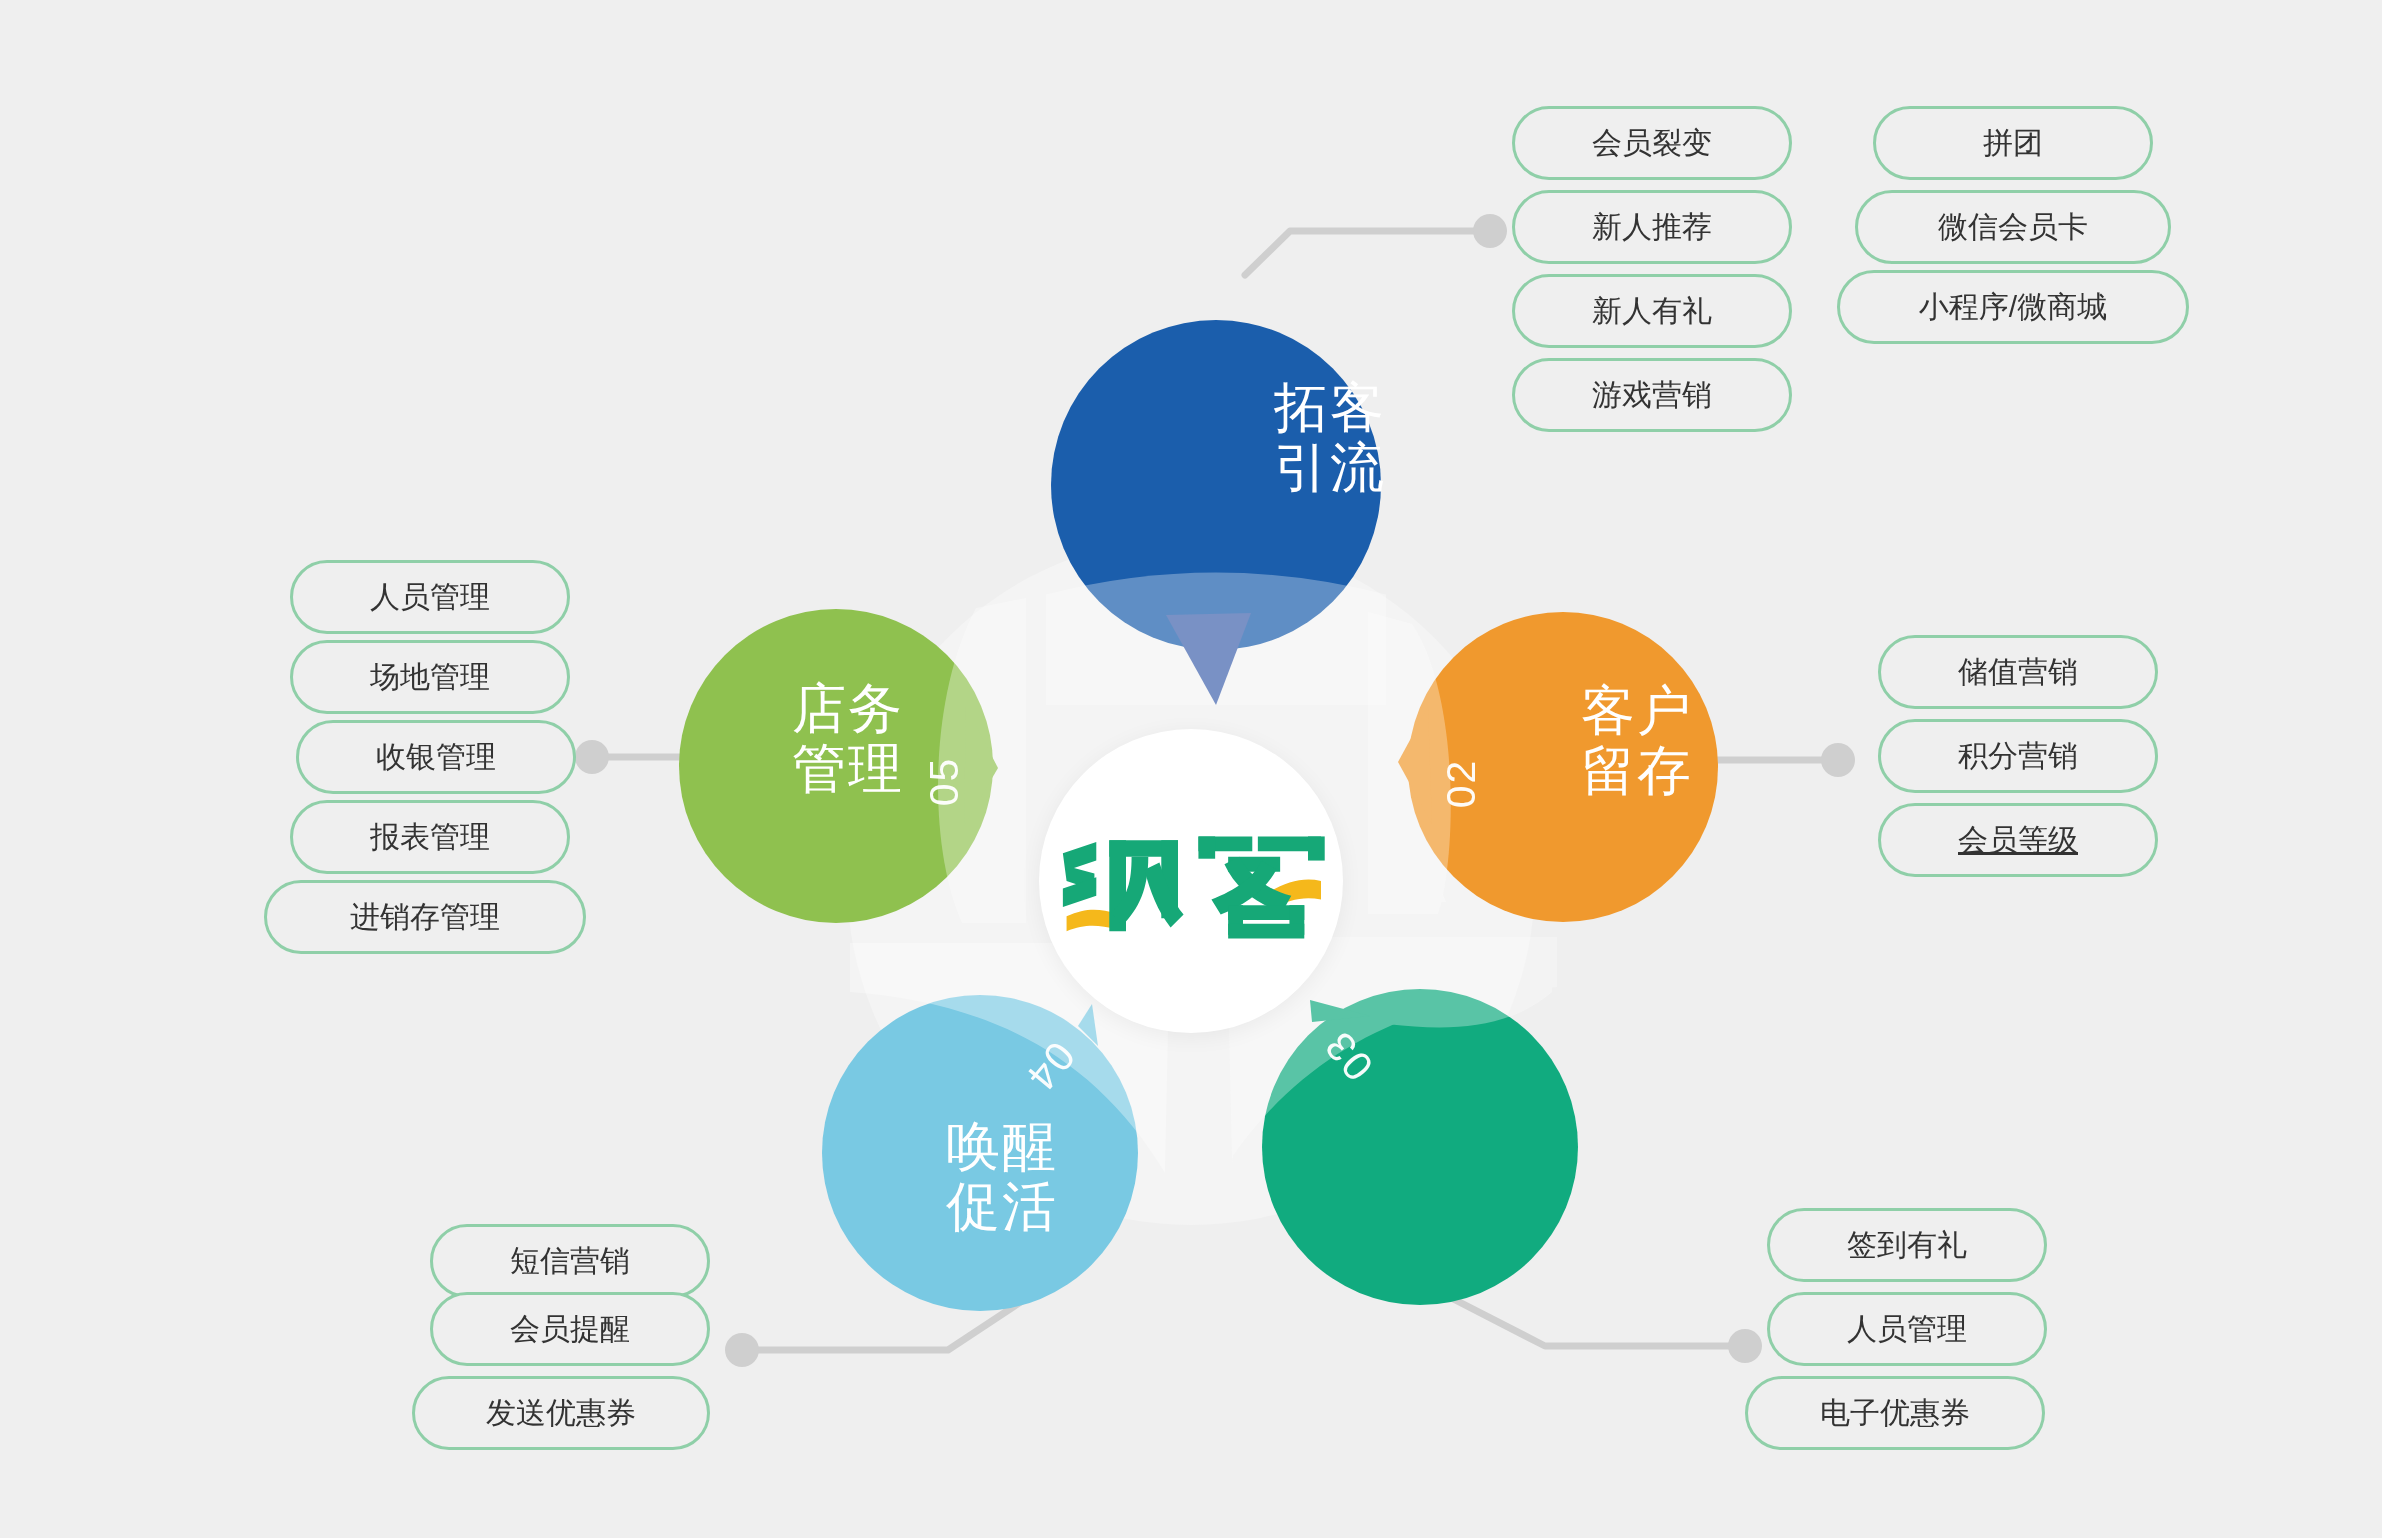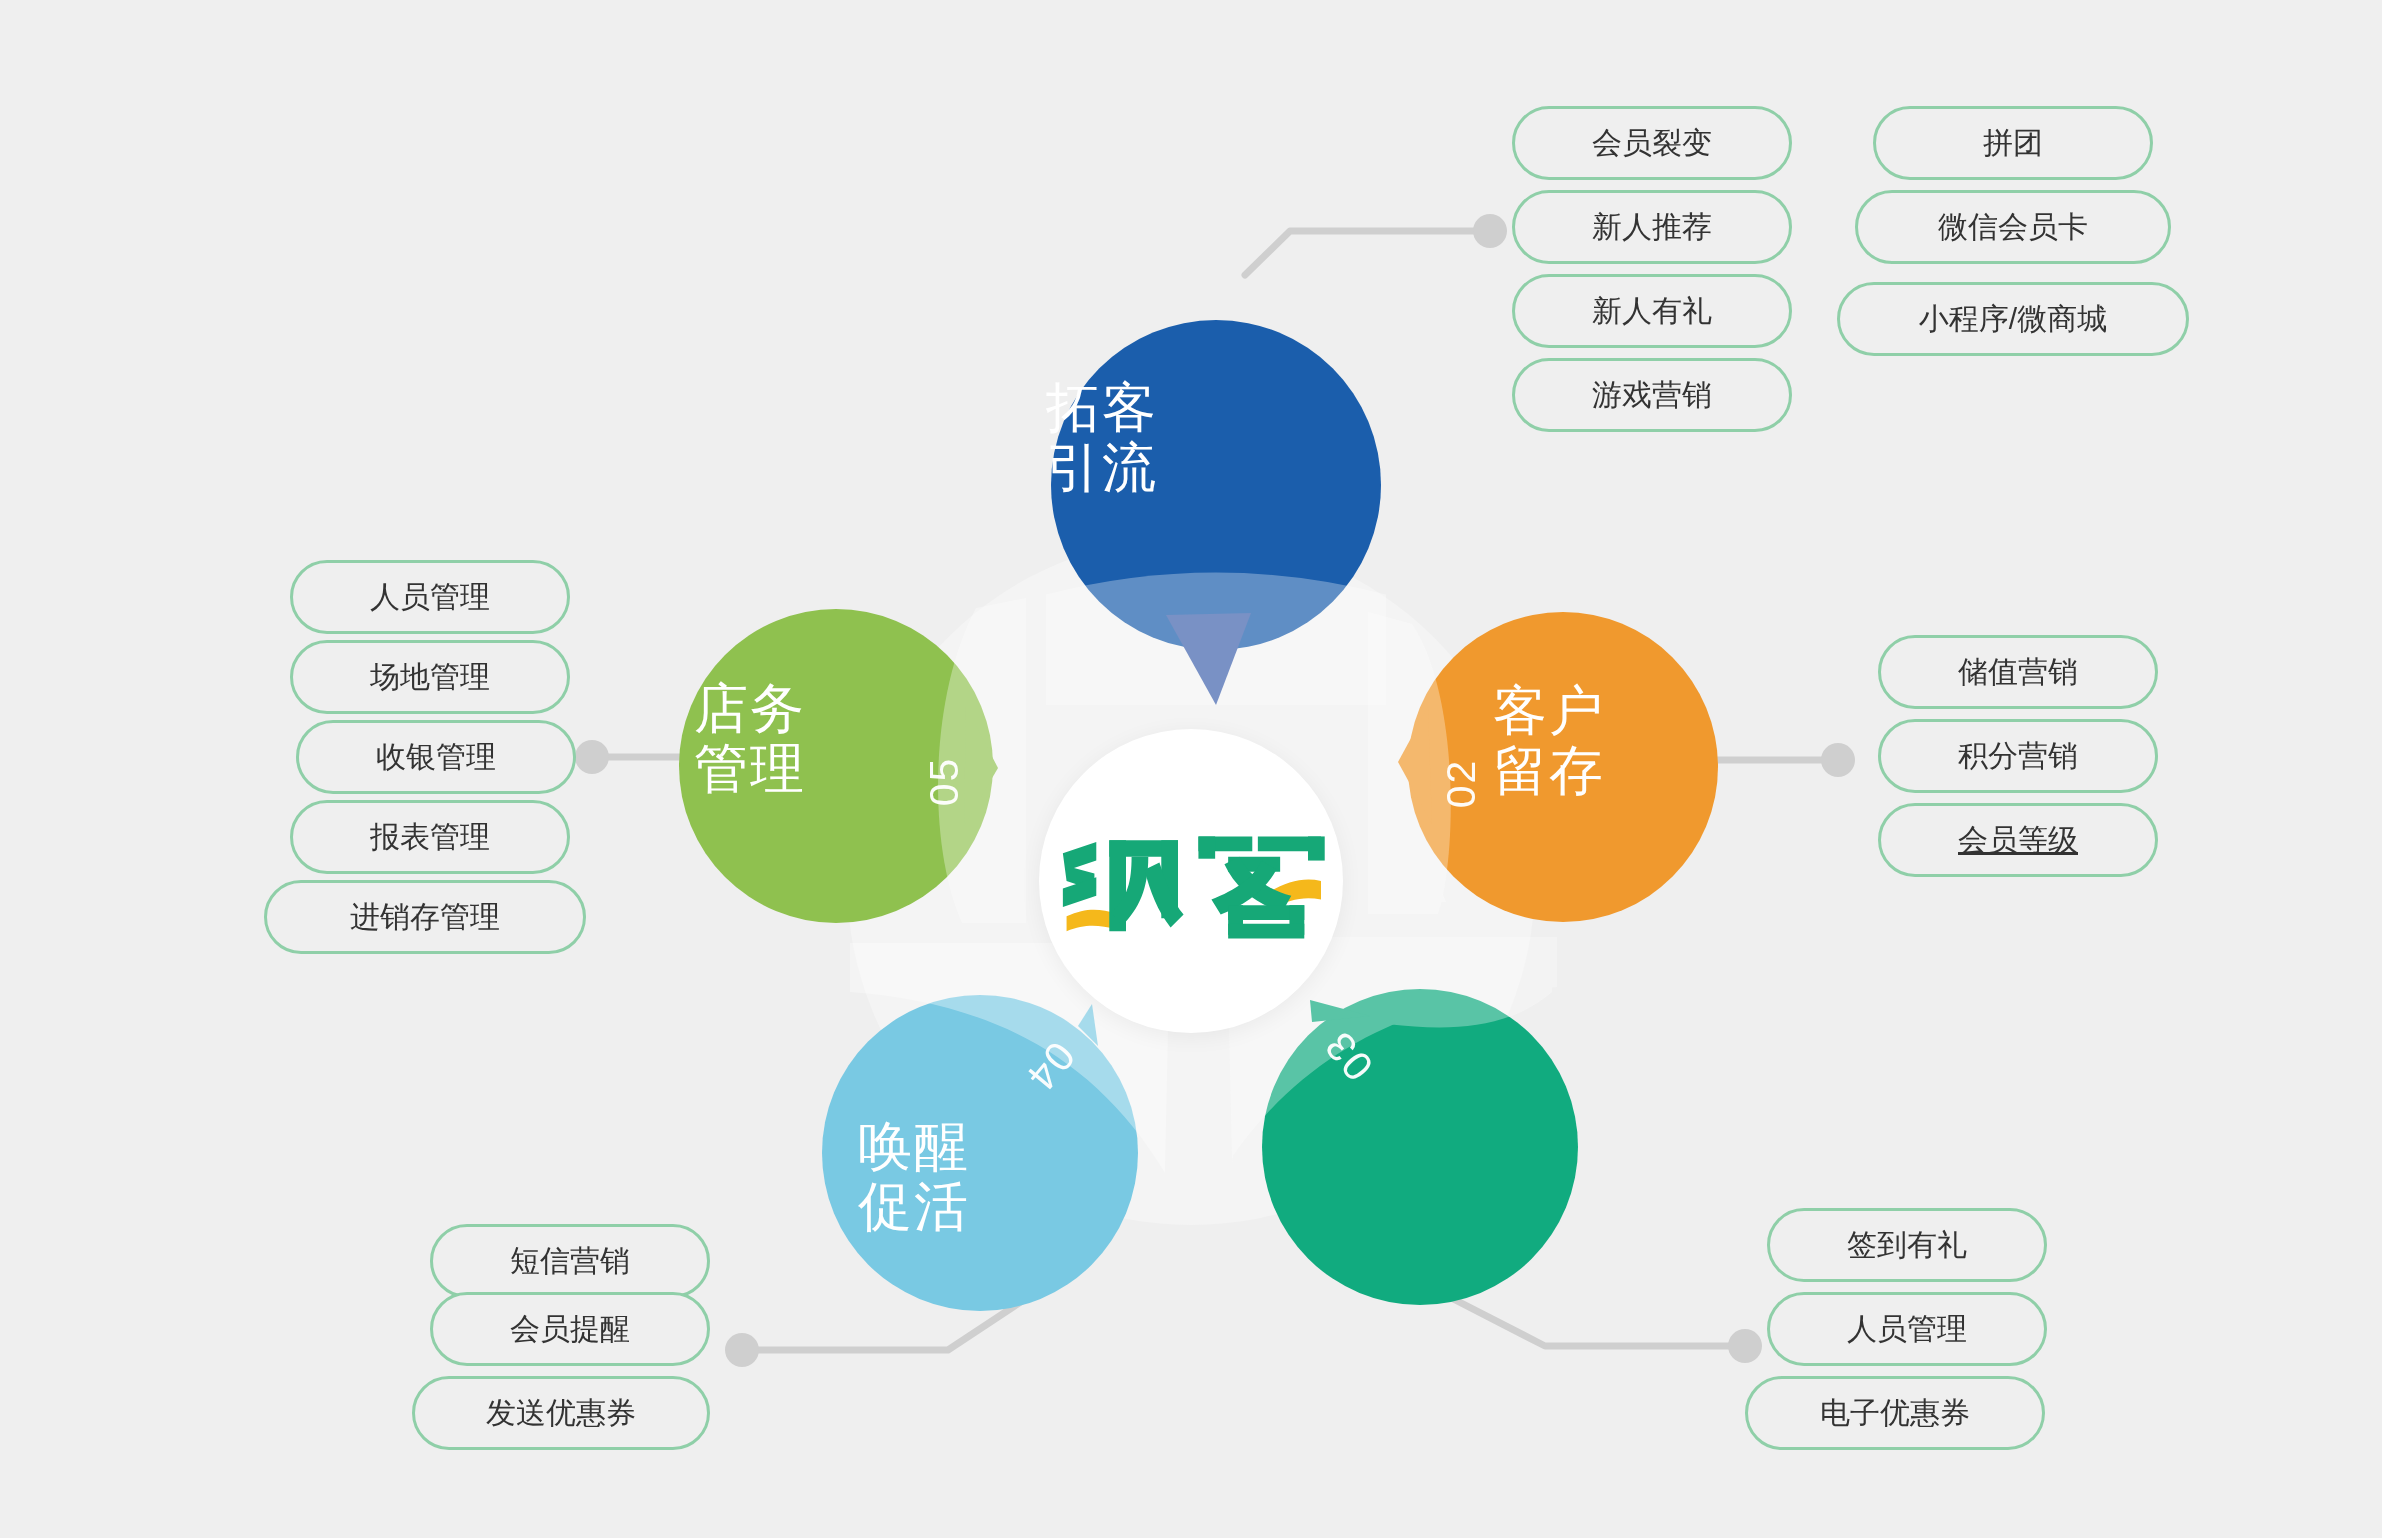--- a/index.html
+++ b/index.html
@@ -50,21 +50,21 @@
     position: absolute;
     z-index: 4;
   }
   .bubble svg { display: block; overflow: visible; }
   .bubble .btitle {
     position: absolute;
     color: #ffffff;
     font-size: 54px;
     line-height: 1.12;
     letter-spacing: 2px;
-    text-align: left;
+    text-align: right;
     white-space: pre-line;
     font-weight: 400;
     z-index: 3;
   }
   .bubble .bnum {
     position: absolute;
     color: #ffffff;
     font-size: 41px;
     letter-spacing: 2px;
     opacity: .96;
@@ -238,21 +238,21 @@
   <div class="pill-group" style="left:1512px; top:106px;">
     <div class="pill" style="left:0; top:0;   min-width:280px;">会员裂变</div>
     <div class="pill" style="left:0; top:84px;  min-width:280px;">新人推荐</div>
     <div class="pill" style="left:0; top:168px; min-width:280px;">新人有礼</div>
     <div class="pill" style="left:0; top:252px; min-width:280px;">游戏营销</div>
   </div>
 
   <div class="pill-group" style="left:1855px; top:106px;">
     <div class="pill" style="left:18px; top:0;  min-width:280px;">拼团</div>
     <div class="pill" style="left:0;  top:84px; min-width:316px;">微信会员卡</div>
-    <div class="pill" style="left:-18px; top:176px; min-width:352px;">小程序/微商城</div>
+    <div class="pill" style="left:-18px; top:164px; min-width:352px;">小程序/微商城</div>
   </div>
 
   <div class="pill-group" style="left:1878px; top:635px;">
     <div class="pill" style="left:0; top:0;   min-width:280px;">储值营销</div>
     <div class="pill" style="left:0; top:84px; min-width:280px;">积分营销</div>
     <div class="pill" style="left:0; top:168px; min-width:280px;text-decoration:underline;">会员等级</div>
   </div>
 
   <div class="pill-group" style="left:1767px; top:1208px;">
     <div class="pill" style="left:0;   top:0;   min-width:280px;">签到有礼</div>

